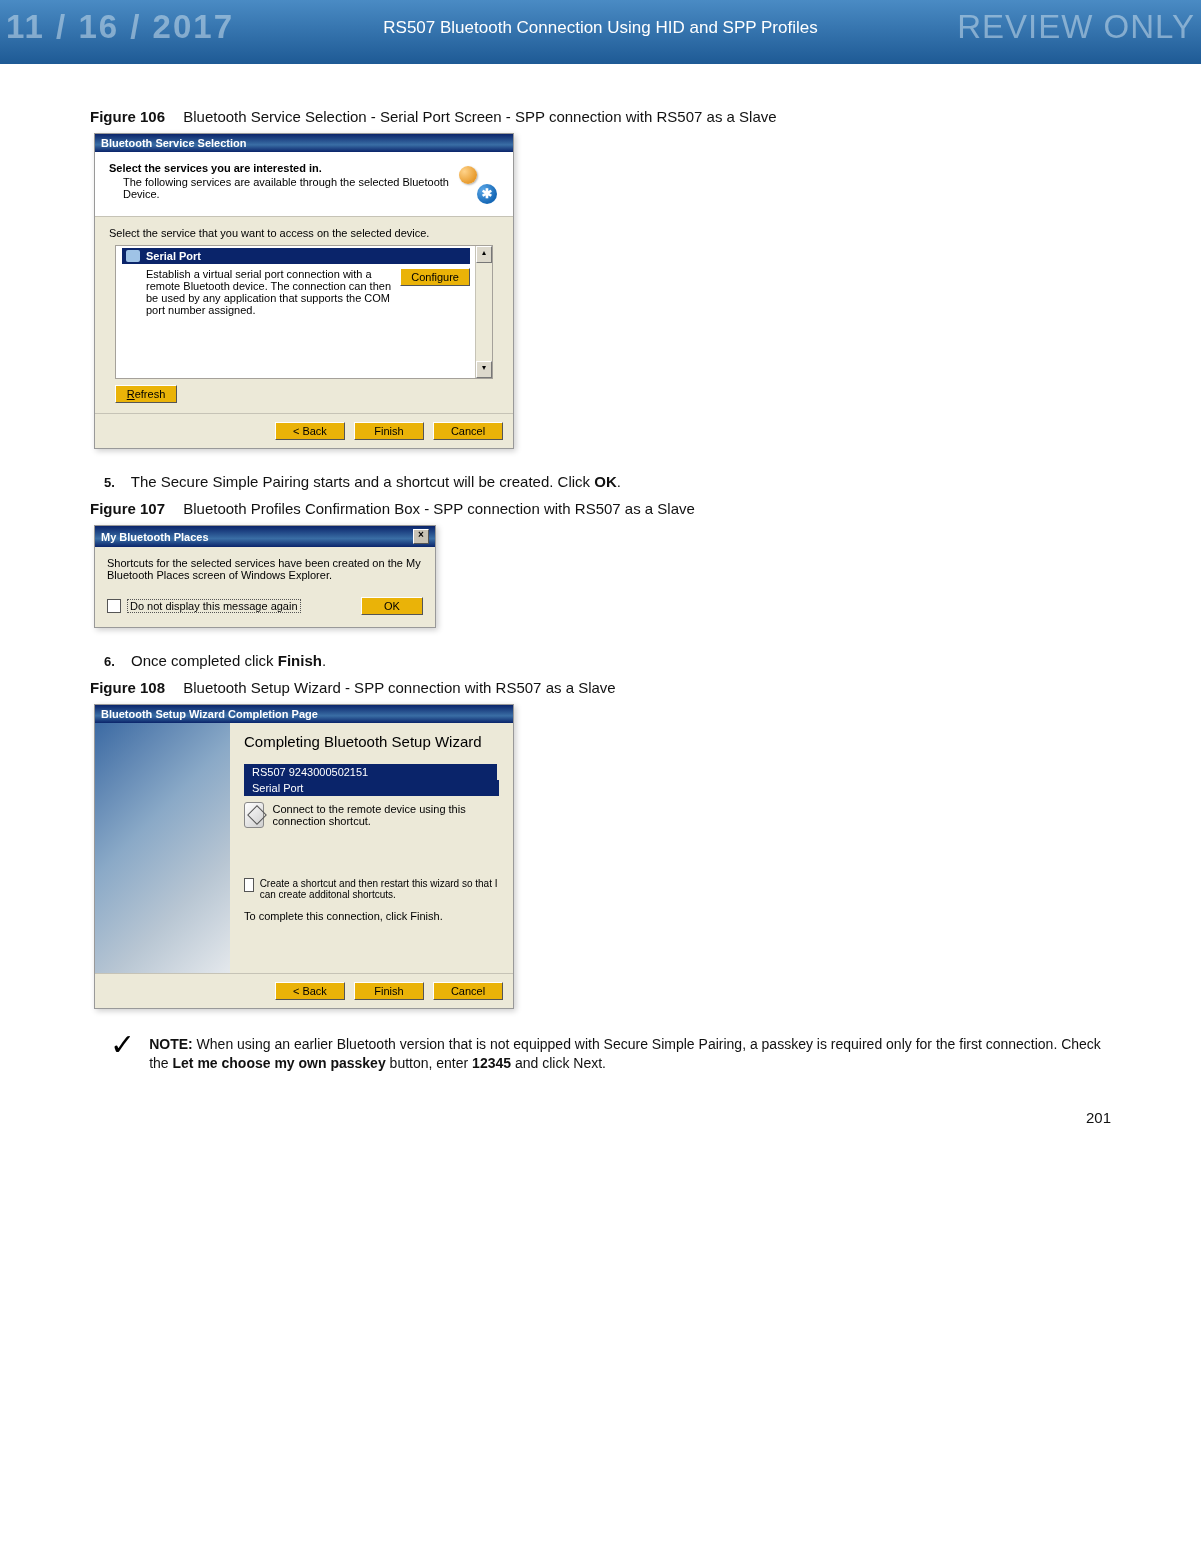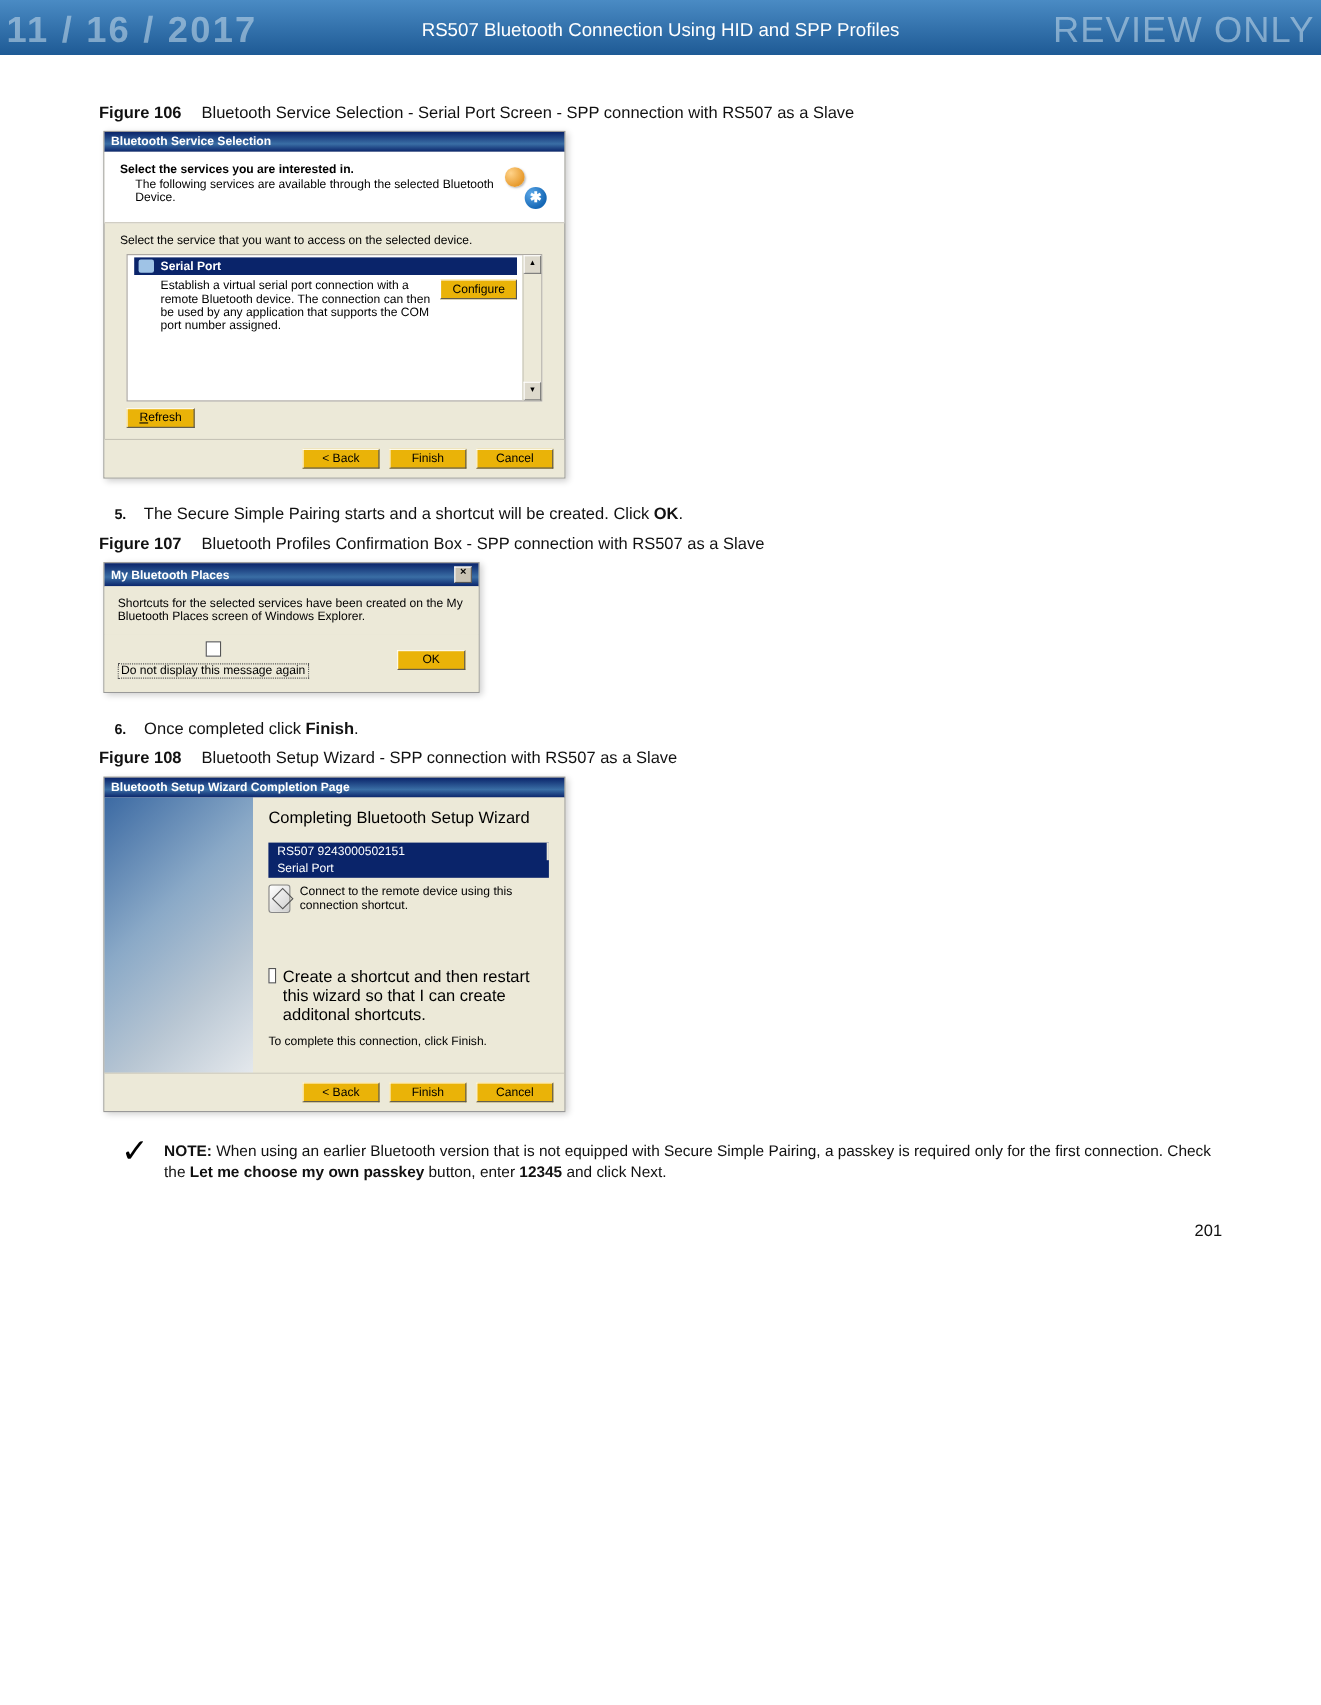--- a/index.html
+++ b/index.html
@@ -5,21 +5,21 @@
   body {
     margin: 0;
     font-family: Arial, Helvetica, sans-serif;
     background: #fff;
     width: 1201px;
   }
   .header-bar {
     background: #1a5490;
     background: linear-gradient(to bottom, #4a8bc4 0%, #1e5a95 100%);
     color: #fff;
-    height: 50px;
+    height: 64px;
     position: relative;
     text-align: center;
     line-height: 54px;
     font-size: 17px;
   }
   .stamp-left {
     position: absolute;
     left: 0;
     top: 0;
     height: 54px;
@@ -199,21 +199,21 @@
   .refresh-row { padding: 0 20px 10px 20px; }
   .dlg2 .msg { padding: 10px 12px 10px 12px; font-size: 11px; background: #ece9d8;}
   .dlg2 .chkrow {
     padding: 6px 12px 12px 12px;
     display: flex;
     align-items: center;
     justify-content: space-between;
     background: #ece9d8;
   }
   .dlg2 .chkrow .chk {
-    display: inline-flex; align-items: center; gap: 6px; flex-direction: column;
+    display: inline-flex; align-items: center; gap: 6px;
   }
   .chkbox {
     width: 12px; height: 12px; border: 1px solid #555; background: #fff;
   }
   .dotted {
     border: 1px dotted #555; padding: 0 2px;
   }
   .dlg3 .wiz3body {
     display: flex;
   }
@@ -254,21 +254,21 @@
     position: relative;
   }
   .plugicon::after {
     content: '';
     position: absolute; left: 5px; top: 5px;
     width: 12px; height: 12px;
     border: 1px solid #555;
     transform: rotate(45deg);
   }
   .rightpane .shortcut-note { font-size: 11px; }
-  .rightpane .chkline { margin-top: 50px; font-size: 15px; display: flex; gap: 6px;}
+  .rightpane .chkline { margin-top: 50px; font-size: 10px; display: flex; gap: 6px;}
   .rightpane .finish-note { margin-top: 10px; font-size: 11px; }
   ol.steps { margin: 24px 0 4px 0; padding-left: 14px; }
   ol.steps li {
     font-size: 15px;
     margin-bottom: 10px;
     list-style: none;
   }
   ol.steps li .num {
     font-weight: bold;
     font-size: 13px;

